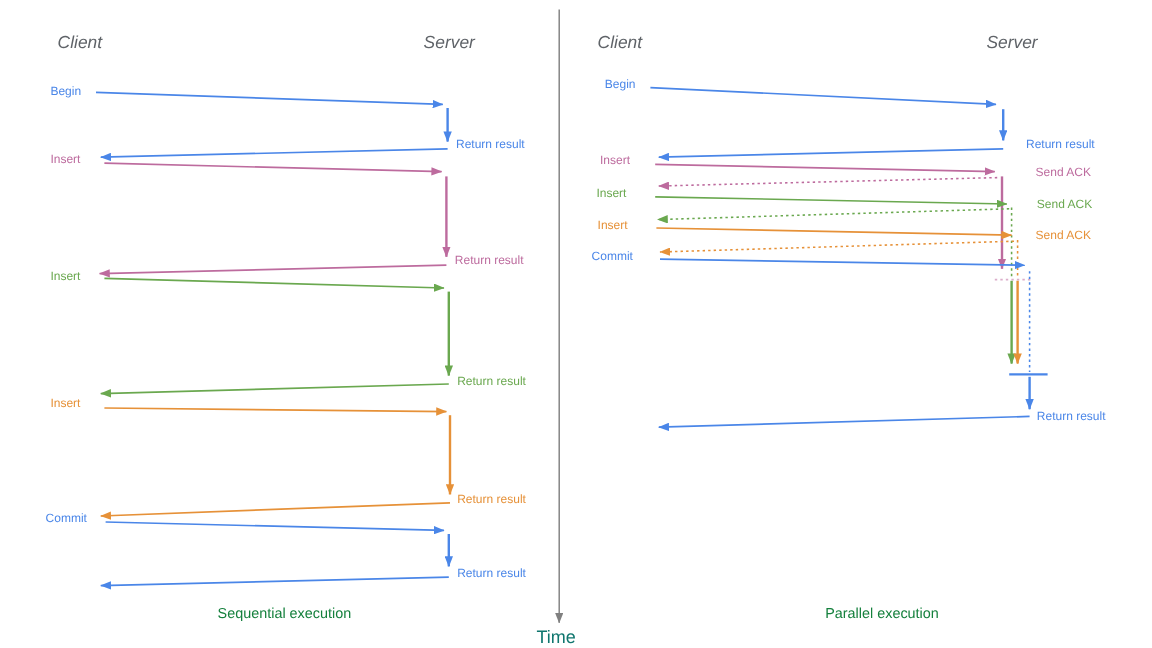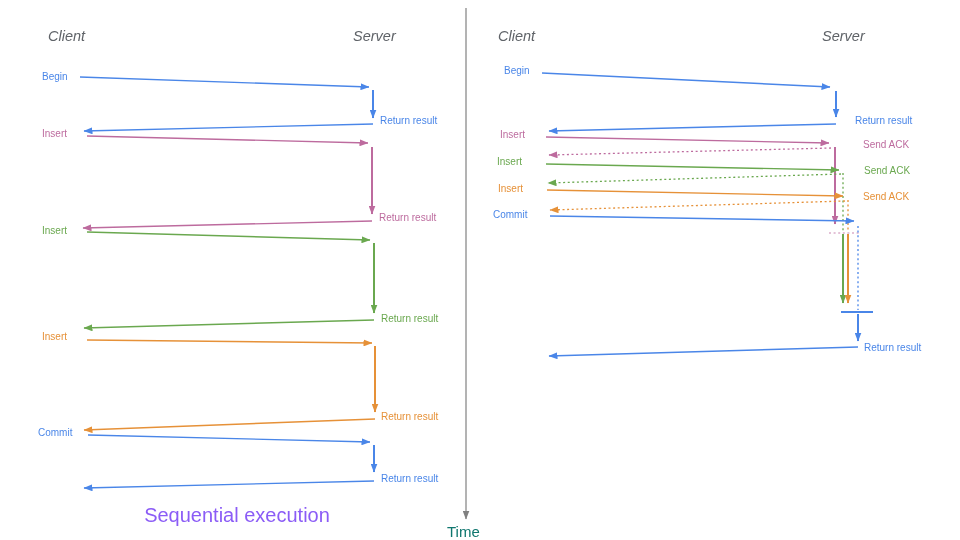--- a/index.html
+++ b/index.html
@@ -3,21 +3,21 @@
 <meta charset="utf-8">
 <style>
   html,body{margin:0;padding:0;background:#ffffff;}
   #stage{
     position:relative;width:960px;height:540px;background:#ffffff;overflow:hidden;
     font-family:Liberation Sans, sans-serif;
   }
   #wires{position:absolute;left:0;top:0;width:960px;height:540px;}
   .lbl{position:absolute;font-size:10px;line-height:14px;white-space:nowrap;}
   .hdr{position:absolute;font-size:14.5px;font-style:italic;color:#5f6368;white-space:nowrap;}
-  .title{position:absolute;font-size:20px;color:#8b5cf6;transform:translateX(-50%);white-space:nowrap;}
+  .title{position:absolute;font-size:12px;color:#15803d;transform:translateX(-50%);white-space:nowrap;}
   .time-lbl{position:absolute;font-size:15px;color:#0f766e;white-space:nowrap;}
   .c-blue{color:var(--blue);}
   .c-pink{color:var(--pink);}
   .c-green{color:var(--green);}
   .c-orange{color:var(--orange);}
   path.msg{fill:none;stroke-width:1.4;}
   path.proc{fill:none;stroke-width:2;}
   path.dash{fill:none;stroke-width:1.3;stroke-dasharray:2 2.6;}
   .s-blue{stroke:var(--blue);}
   .s-pink{stroke:var(--pink);}
@@ -134,16 +134,17 @@
   <div class="lbl c-blue" style="left:855px;top:114px">Return result</div>
   <div class="lbl c-pink" style="left:500px;top:128px">Insert</div>
   <div class="lbl c-pink" style="left:863px;top:138px">Send ACK</div>
   <div class="lbl c-green" style="left:497px;top:155px">Insert</div>
   <div class="lbl c-green" style="left:864px;top:164px">Send ACK</div>
   <div class="lbl c-orange" style="left:498px;top:182px">Insert</div>
   <div class="lbl c-orange" style="left:863px;top:190px">Send ACK</div>
   <div class="lbl c-blue" style="left:493px;top:208px">Commit</div>
   <div class="lbl c-blue" style="left:864px;top:341px">Return result</div>
 
+  <div class="title" style="left:735px;top:504px">Parallel execution</div>
 
   <div class="time-lbl" style="left:447px;top:523px">Time</div>
 
 </div>
 
 </body></html>

